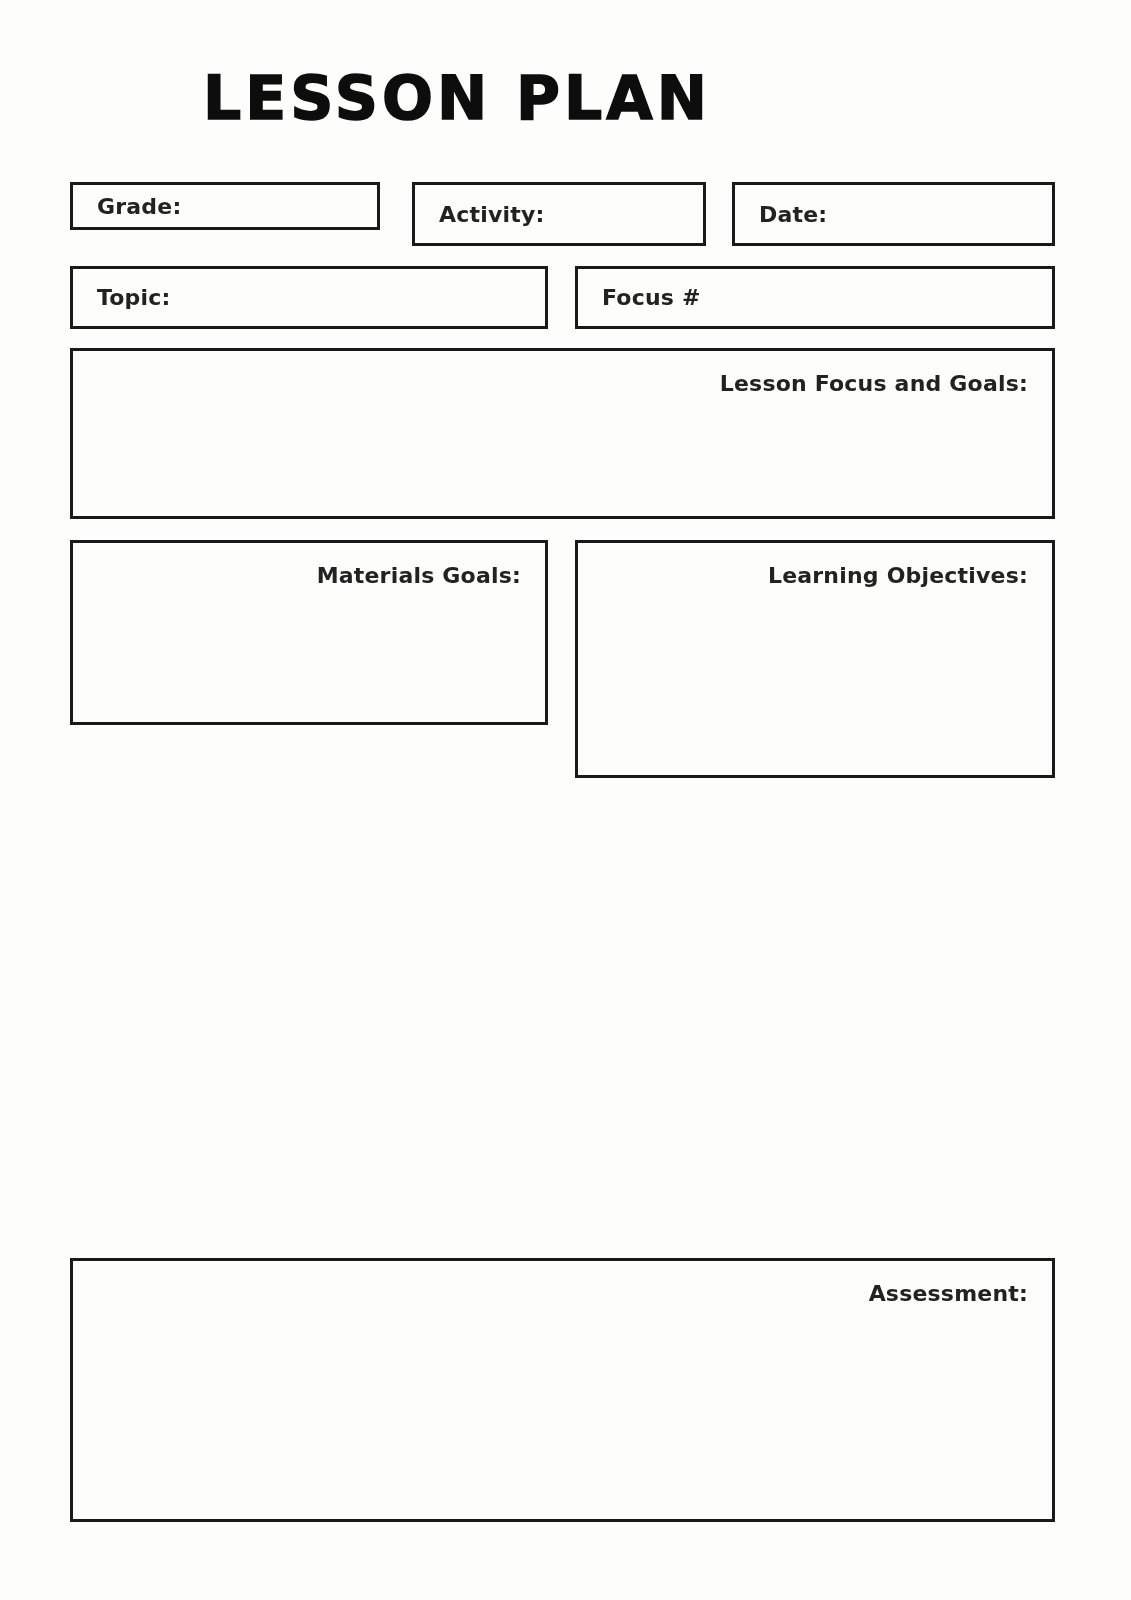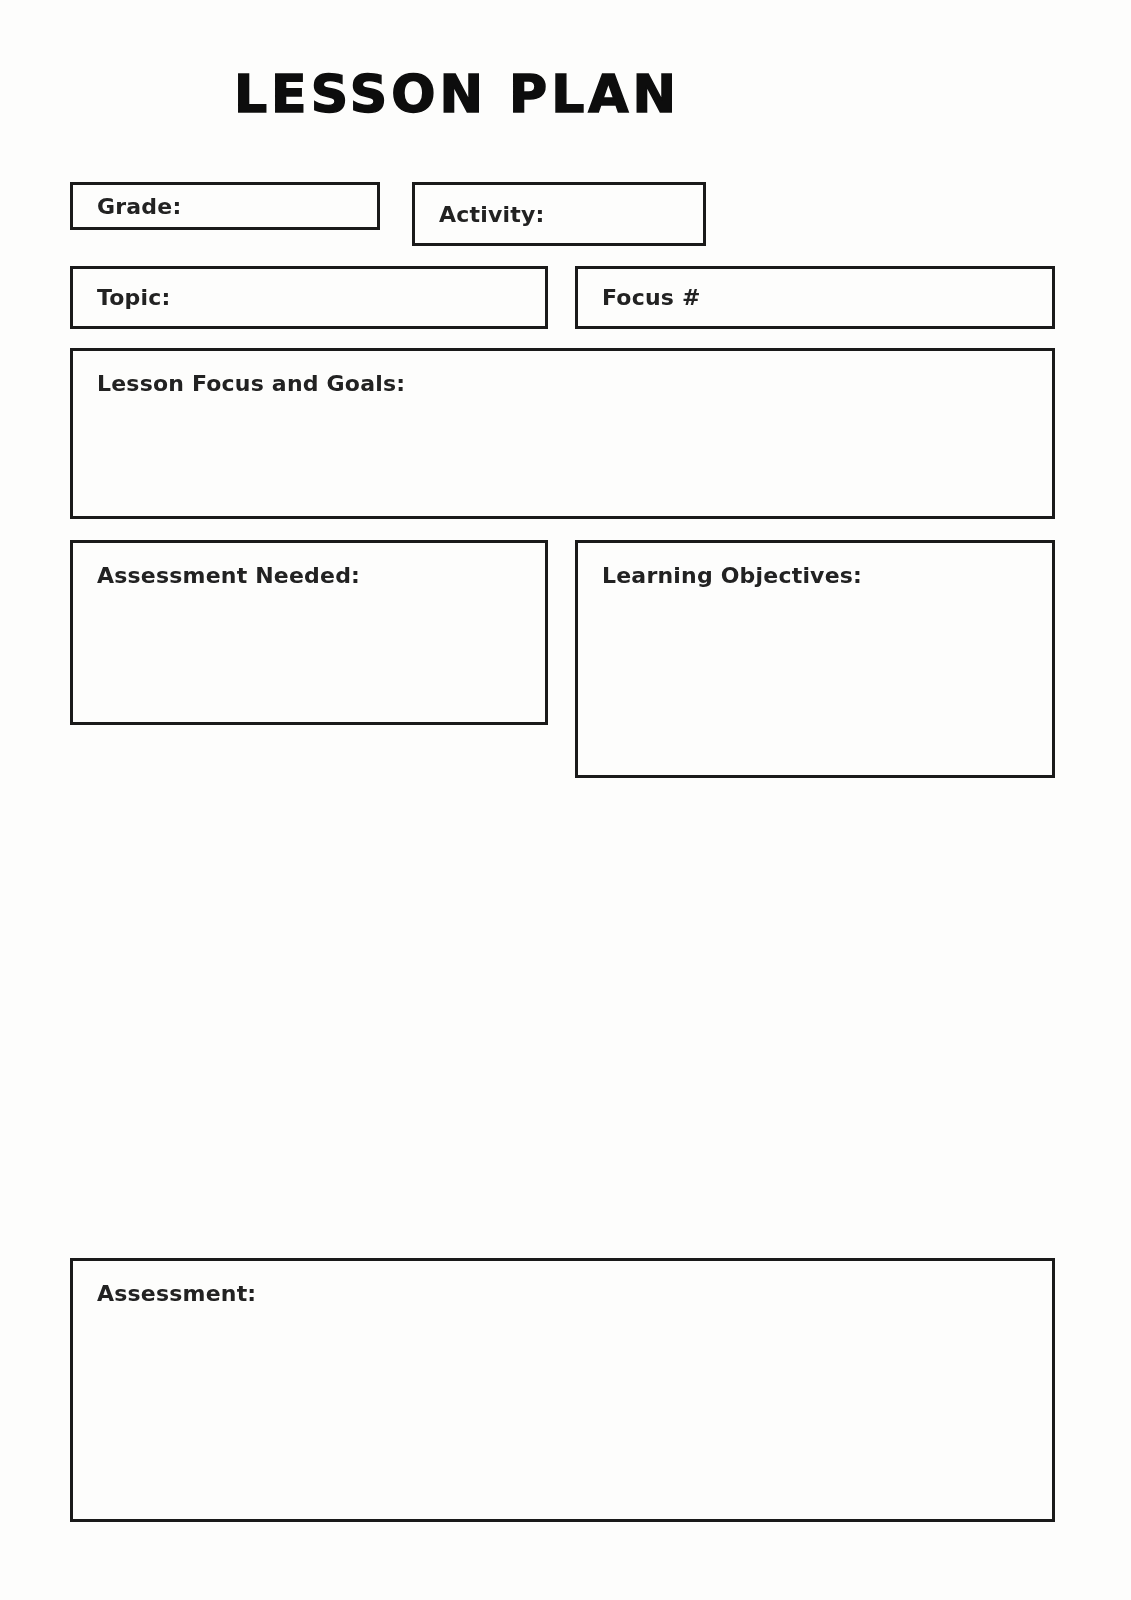--- a/index.html
+++ b/index.html
@@ -17,21 +17,21 @@
     background: #fdfdfc;
     overflow: hidden;
   }
 
   .page-title {
     position: absolute;
     top: 68px;
     left: 0;
     width: 914px;
     text-align: center;
-    font-size: 52px;
+    font-size: 60px;
     font-weight: bold;
     letter-spacing: 4px;
     color: #0d0d0d;
     -webkit-text-stroke: 1.5px #0d0d0d;
     line-height: 1.0;
   }
 
   .box {
     position: absolute;
     background: #fdfdfc;
@@ -41,20 +41,21 @@
   
   .box.small {
     display: flex;
     align-items: center;
     padding-left: 24px;
   }
 
   
   .box.large {
     padding: 20px 24px;
+    text-align: right;
   }
 
   .field-label {
     font-size: 22px;
     font-weight: bold;
     color: #222222;
     letter-spacing: 0.2px;
   }
 
   
@@ -82,35 +83,38 @@
   <h1 class="page-title">LESSON PLAN</h1>
 
   <div class="box small box-grade">
     <span class="field-label">Grade:</span>
   </div>
 
   <div class="box small box-subject">
     <span class="field-label">Activity:</span>
   </div>
 
+  <div class="box small box-date">
+    <span class="field-label">Date:</span>
+  </div>
 
   <div class="box small box-topic">
     <span class="field-label">Topic:</span>
   </div>
 
   <div class="box small box-lesson-num">
     <span class="field-label">Focus #</span>
   </div>
 
   <div class="box large box-focus">
     <span class="field-label">Lesson Focus and Goals:</span>
   </div>
 
   <div class="box large box-materials">
-    <span class="field-label">Assessment Needed:</span>
+    <span class="field-label">Materials Goals:</span>
   </div>
 
   <div class="box large box-objectives">
     <span class="field-label">Learning Objectives:</span>
   </div>
 
 
   <div class="box large box-assessment">
     <span class="field-label">Assessment:</span>
   </div>

